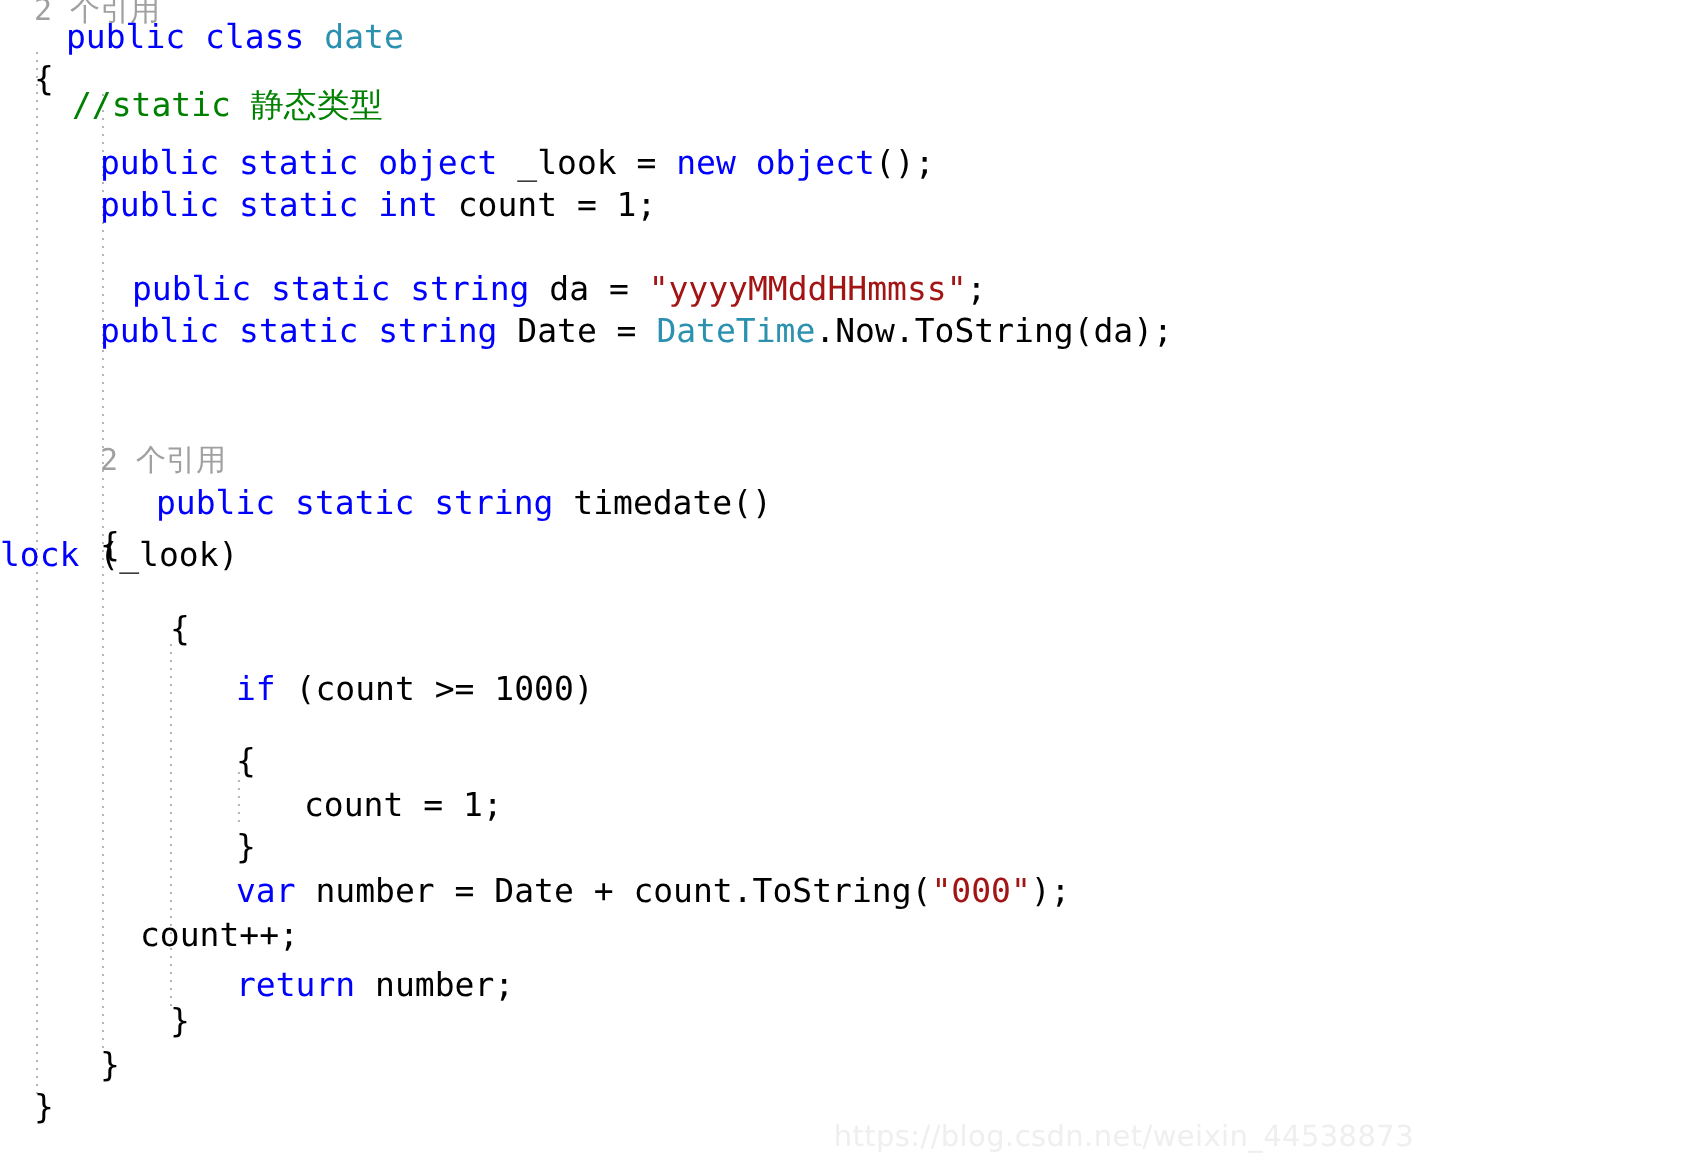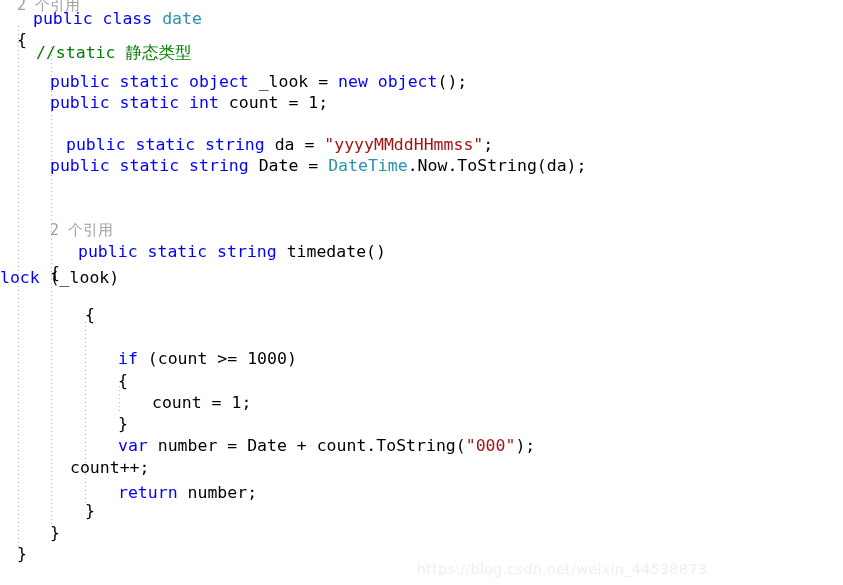--- a/index.html
+++ b/index.html
@@ -95,21 +95,21 @@
       <div class="line" style="top: 134px; padding-left: 50px; margin-left: 16px;"><span class="kw">public</span><span class="pln"> </span><span class="kw">static</span><span class="pln"> </span><span class="kw">string</span><span class="pln"> da = </span><span class="str">"yyyyMMddHHmmss"</span><span class="pln">;</span></div>
       <div class="line" style="top: 155px; padding-left: 50px;"><span class="kw">public</span><span class="pln"> </span><span class="kw">static</span><span class="pln"> </span><span class="kw">string</span><span class="pln"> Date = </span><span class="typ">DateTime</span><span class="pln">.Now.ToString(da);</span></div>
       <div class="line" style="top: 176px; padding-left: 50px;"></div>
       <div class="line" style="top: 197px; padding-left: 50px;"></div>
       <div class="line" style="top: 219px; padding-left: 50px;"><span class="lens">2 个引用</span></div>
       <div class="line" style="top: 241px; padding-left: 50px; margin-left: 28px;"><span class="kw">public</span><span class="pln"> </span><span class="kw">static</span><span class="pln"> </span><span class="kw">string</span><span class="pln"> timedate()</span></div>
       <div class="line" style="top: 262px; padding-left: 50px;"><span class="pln">{</span></div>
       <div class="line" style="top: 267px; "><span class="kw">lock</span><span class="pln"> (_look)</span></div>
       <div class="line" style="top: 304px; padding-left: 85px;"><span class="pln">{</span></div>
       <div class="line" style="top: 325px; padding-left: 118px;"></div>
-      <div class="line" style="top: 348px; padding-left: 118px;"><span class="kw">if</span><span class="pln"> (count &gt;= 1000)</span></div>
+      <div class="line" style="top: 334px; padding-left: 118px;"><span class="kw">if</span><span class="pln"> (count &gt;= 1000)</span></div>
       <div class="line" style="top: 370px; padding-left: 118px;"><span class="pln">{</span></div>
       <div class="line" style="top: 392px; padding-left: 152px;"><span class="pln">count = 1;</span></div>
       <div class="line" style="top: 413px; padding-left: 118px;"><span class="pln">}</span></div>
       <div class="line" style="top: 435px; padding-left: 118px;"><span class="kw">var</span><span class="pln"> number = Date + count.ToString(</span><span class="str">"000"</span><span class="pln">);</span></div>
       <div class="line" style="top: 457px; padding-left: 70px;"><span class="pln">count++;</span></div>
       <div class="line" style="top: 482px; padding-left: 118px;"><span class="kw">return</span><span class="pln"> number;</span></div>
       <div class="line" style="top: 500px; padding-left: 85px;"><span class="pln">}</span></div>
       <div class="line" style="top: 522px; padding-left: 50px;"><span class="pln">}</span></div>
       <div class="line" style="top: 543px; padding-left: 17px;"><span class="pln">}</span></div>
     </div>

